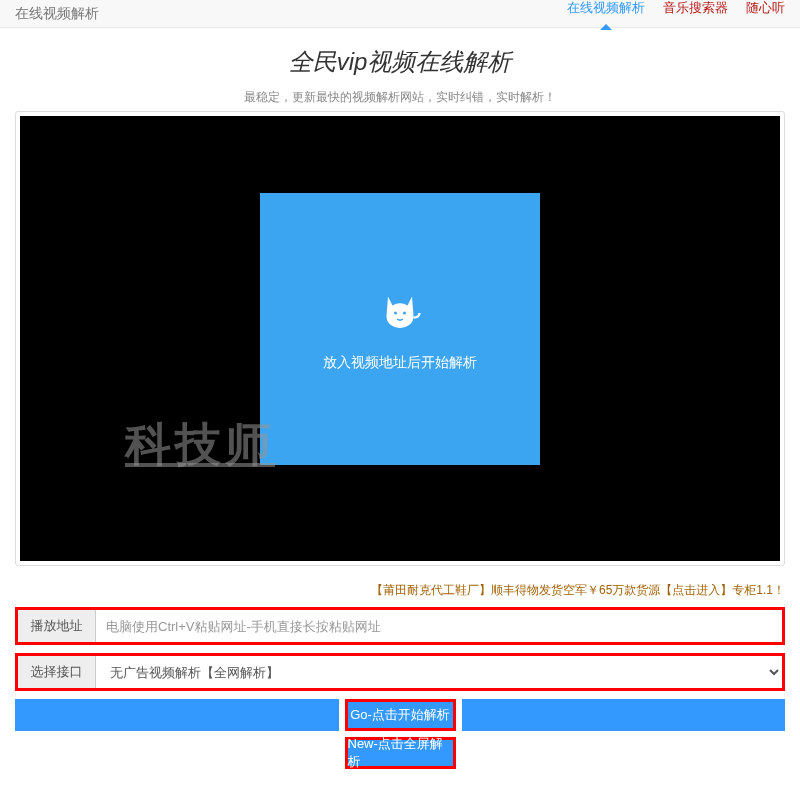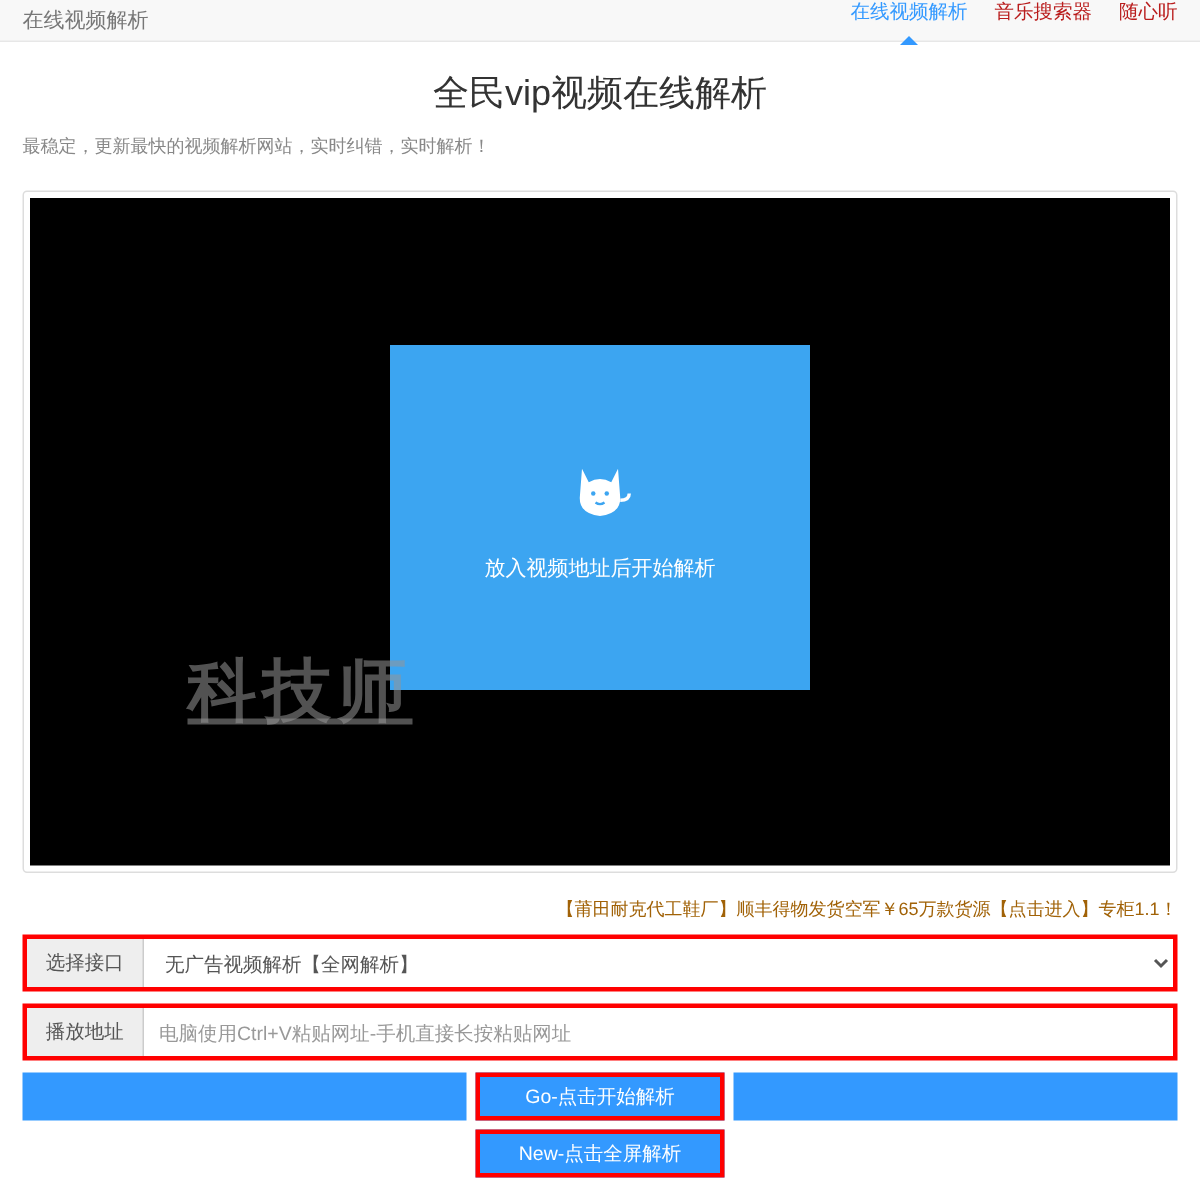--- a/index.html
+++ b/index.html
@@ -4,39 +4,39 @@
 <style>
 * { margin: 0; padding: 0; box-sizing: border-box; }
 body { font-family: "Microsoft YaHei", Arial, sans-serif; background: #fff; width: 800px; }
 .topbar { background: #f8f8f8; border-bottom: 1px solid #e7e7e7; height: 28px; display: flex; align-items: center; justify-content: space-between; padding: 0 15px; }
 .brand { color: #777; font-size: 14px; }
 .nav { display: flex; gap: 18px; font-size: 13px; }
 .nav-item { color: #b91c1c; cursor: pointer; position: relative; padding-bottom: 12px; }
 .nav-item.active { color: #3399ff; }
 .nav-item.active::after { content: ''; position: absolute; left: 50%; bottom: -1px; transform: translateX(-50%); width: 0; height: 0; border-left: 6px solid transparent; border-right: 6px solid transparent; border-bottom: 6px solid #3399ff; }
 .main { padding: 10px 15px 20px; }
-.title { text-align: center; font-size: 24px; color: #333; font-weight: normal; margin: 8px 0 10px; }
-.subtitle { font-size: 12px; color: #888; line-height: 1.6; margin-bottom: 20px; }
+.title { text-align: center; font-size: 24px; color: #333; font-weight: normal; margin: 8px 0 10px; font-style: italic; }
+.subtitle { text-align: center; font-size: 12px; color: #888; line-height: 1.6; margin-bottom: 4px; }
 .player-wrap { border: 1px solid #ddd; border-radius: 3px; padding: 4px; margin-bottom: 12px; }
 .player { background: #000; height: 445px; display: flex; align-items: center; justify-content: center; position: relative; }
-.player-box { background: #3ca5f1; width: 280px; height: 230px; display: flex; flex-direction: column; align-items: center; justify-content: center; color: #fff; position: relative; top: -10px; }
+.player-box { background: #3ca5f1; width: 280px; height: 272px; display: flex; flex-direction: column; align-items: center; justify-content: center; color: #fff; position: relative; top: -10px; }
 .cat { width: 48px; height: 48px; margin-bottom: 20px; }
 .player-text { font-size: 14px; }
 .watermark { position: absolute; left: 105px; top: 298px; color: rgba(150,150,150,0.55); font-family: "SimHei", sans-serif; pointer-events: none; }
 .watermark .big { font-size: 46px; letter-spacing: 4px; font-weight: bold; text-decoration: underline; }
 .watermark .small { font-size: 16px; letter-spacing: 2px; margin-top: -2px; }
 .promo { text-align: right; font-size: 12px; color: #a16207; margin: 16px 0 8px; }
 .form-row { display: flex; border: 3px solid #f00; margin-bottom: 8px; height: 38px; }
 .form-label { width: 78px; background: #eee; border-right: 1px solid #ccc; display: flex; align-items: center; justify-content: center; font-size: 13px; color: #555; }
 .form-row select, .form-row input { flex: 1; border: none; padding: 0 10px; font-size: 13px; outline: none; background: #fff; color: #555; }
 .form-row input::placeholder { color: #999; }
 .btn-row { display: flex; gap: 6px; margin-bottom: 6px; }
 .btn-side { flex: 1; background: #3399ff; height: 32px; }
 .btn-center { display: flex; flex-direction: column; gap: 6px; }
-.btn { background: #3399ff; color: #fff; border: 3px solid #f00; width: 166px; height: 32px; display: flex; align-items: center; justify-content: center; font-size: 13px; cursor: pointer; }
+.btn { background: #3399ff; color: #fff; border: 3px solid #f00; width: 111px; height: 32px; display: flex; align-items: center; justify-content: center; font-size: 13px; cursor: pointer; }
 </style>
 </head>
 <body>
 
 <div class="topbar">
   <div class="brand">在线视频解析</div>
   <div class="nav">
     <div class="nav-item active">在线视频解析</div>
     <div class="nav-item">音乐搜索器</div>
     <div class="nav-item">随心听</div>
@@ -63,29 +63,29 @@
       </div>
       <div class="watermark">
         <div class="big">科技师</div>
       </div>
     </div>
   </div>
 
   <div class="promo">【莆田耐克代工鞋厂】顺丰得物发货空军￥65万款货源【点击进入】专柜1.1！</div>
 
   <div class="form-row">
+    <div class="form-label">播放地址</div>
+    <input type="text" placeholder="电脑使用Ctrl+V粘贴网址-手机直接长按粘贴网址" style="">
+  </div>
+
+  <div class="form-row">
     <div class="form-label">选择接口</div>
     <select>
       <option>无广告视频解析【全网解析】</option>
     </select>
-  </div>
-
-  <div class="form-row">
-    <div class="form-label">播放地址</div>
-    <input type="text" placeholder="电脑使用Ctrl+V粘贴网址-手机直接长按粘贴网址" style="">
   </div>
 
   <div class="btn-row">
     <div class="btn-side"></div>
     <div class="btn-center">
       <div class="btn">Go-点击开始解析</div>
       <div class="btn">New-点击全屏解析</div>
     </div>
     <div class="btn-side"></div>
   </div>

